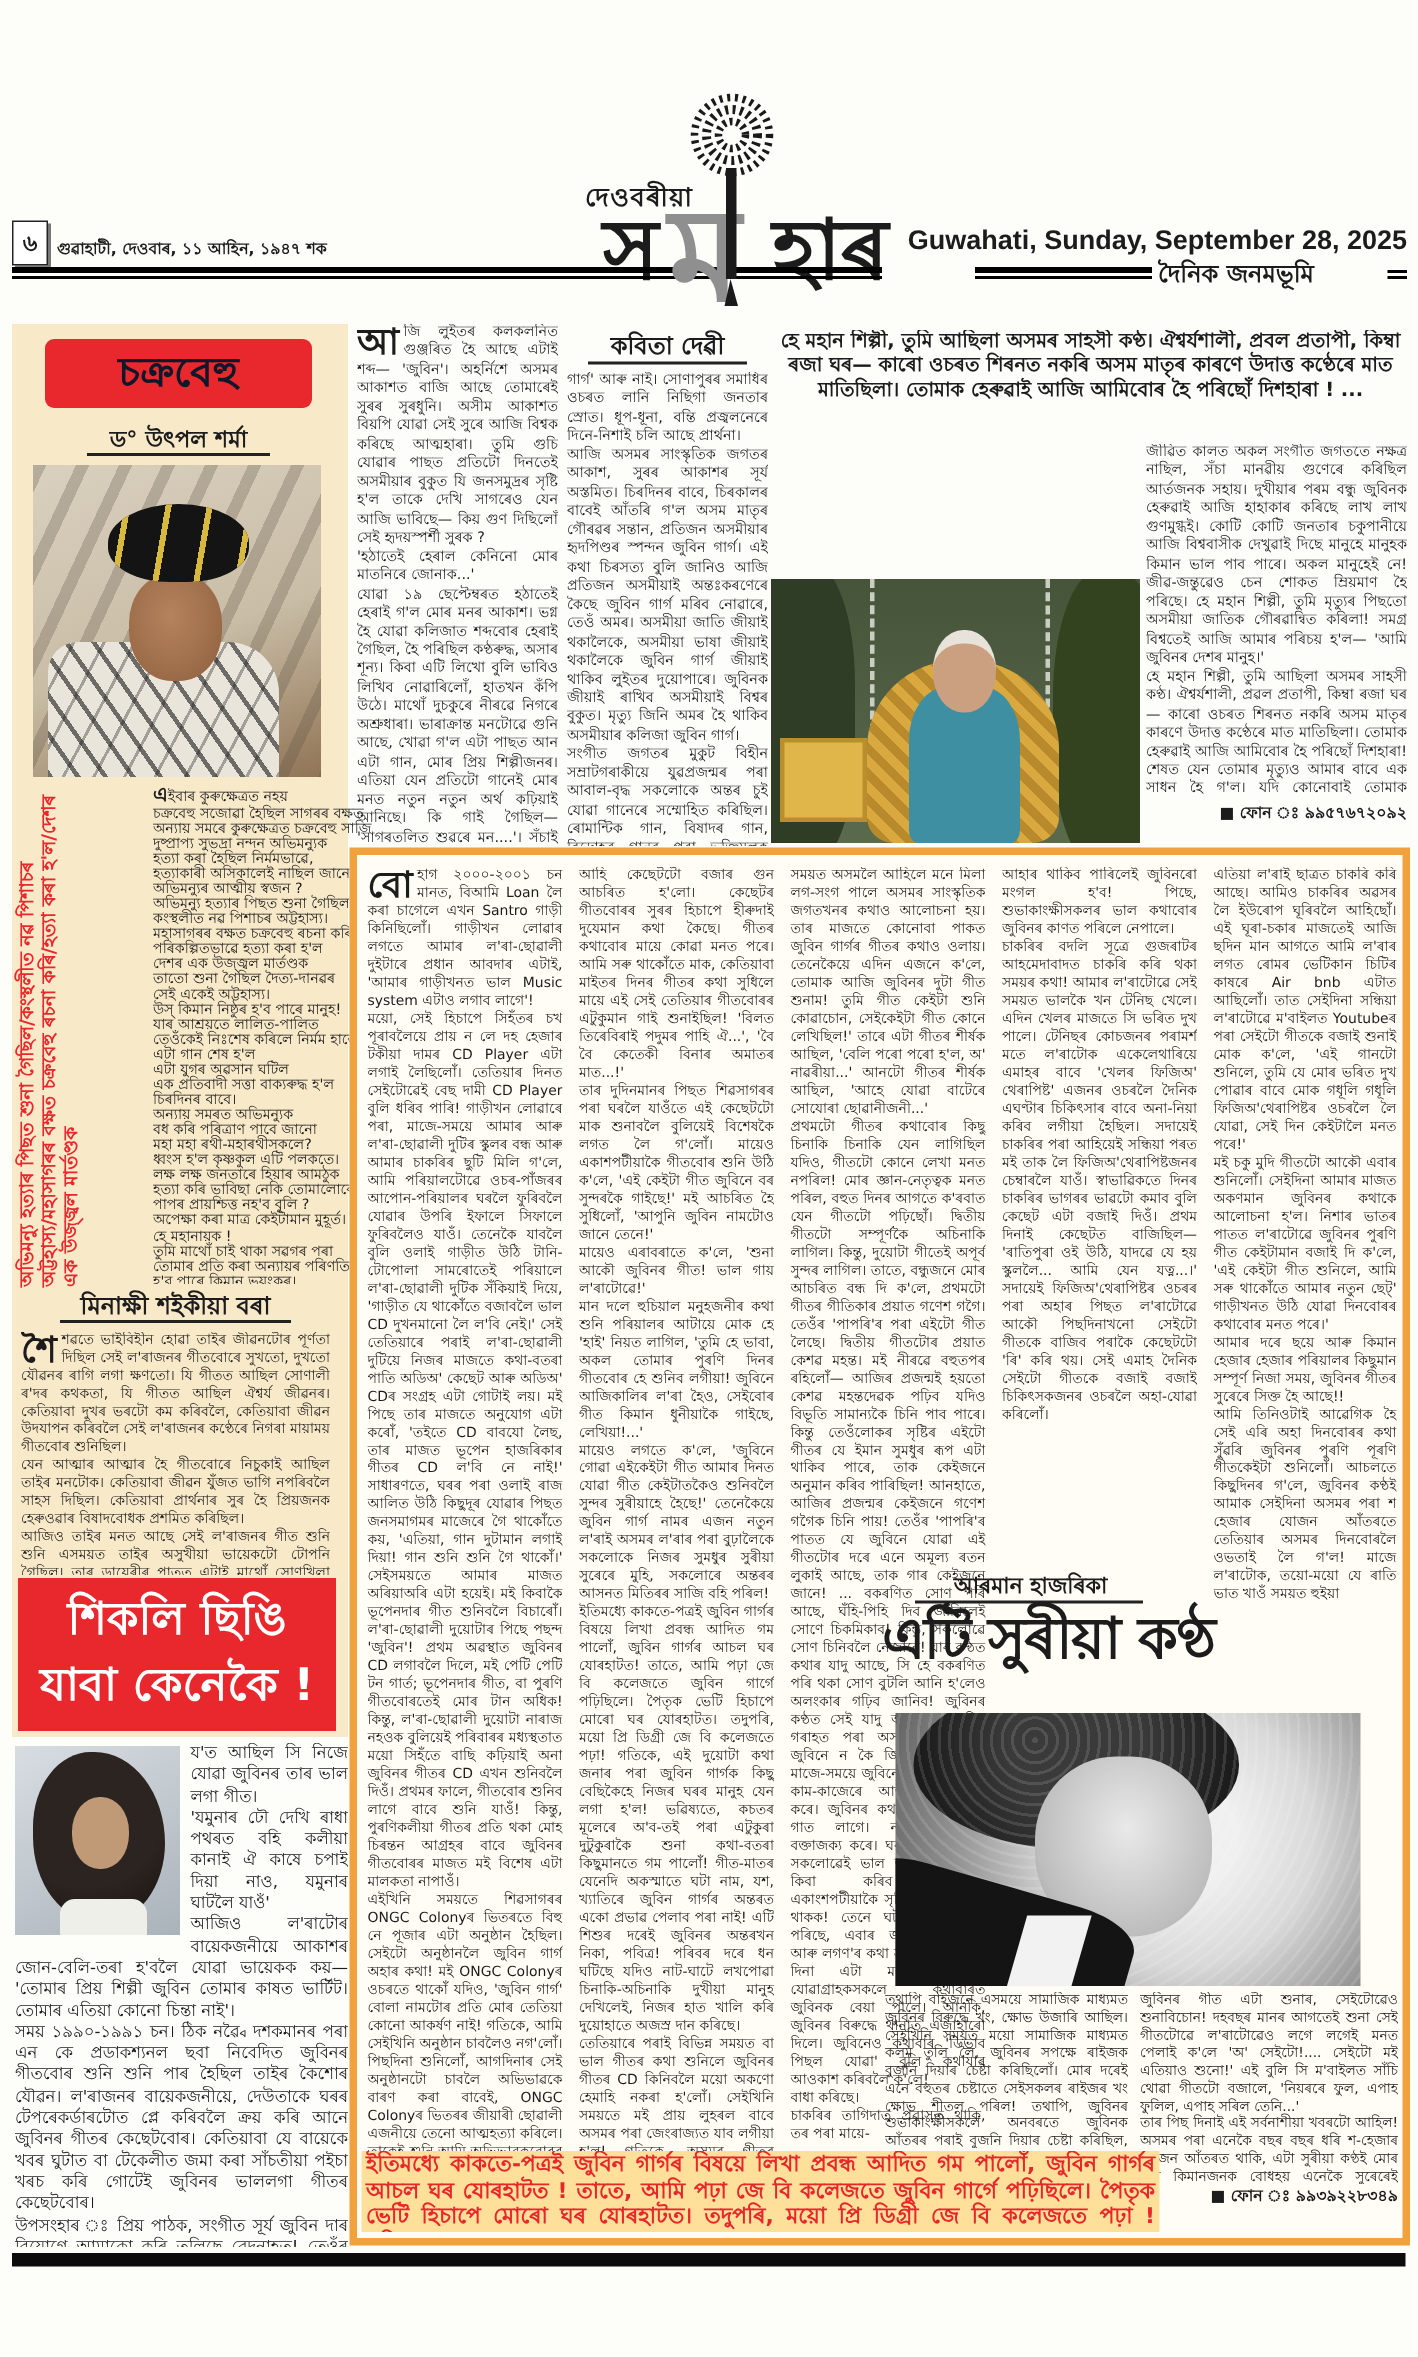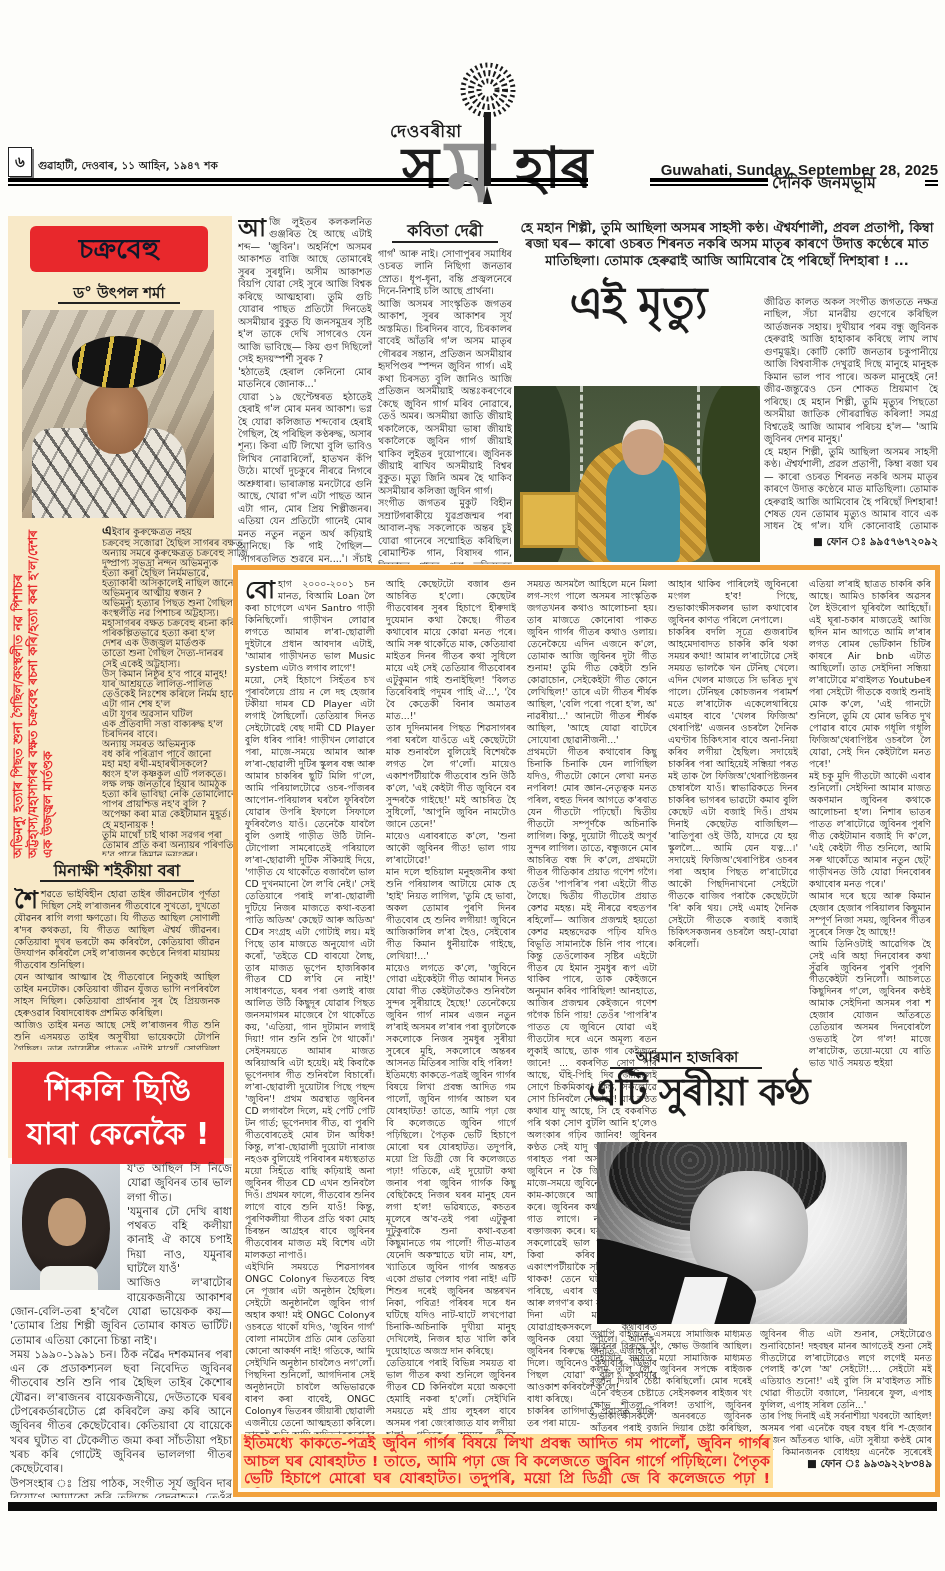--- a/index.html
+++ b/index.html
@@ -19,21 +19,21 @@
   .date-asm{left:38px;top:158px;font-size:10.5px;font-weight:bold;}
   .logo-top{left:390px;top:118px;font-size:17px;font-weight:bold;letter-spacing:1px;}
   .logo-s{left:402px;top:140px;font-size:56px;font-weight:bold;line-height:1;}
   .logo-m{left:446px;top:128px;font-size:86px;font-weight:bold;line-height:1;color:#8f8f8f;z-index:1;}
   .logo-rest{left:515px;top:140px;font-size:56px;font-weight:bold;line-height:1;}
   .logo-tree{left:452px;top:58px;z-index:2;}
   .rule{height:2px;background:#000;border-top:4px solid #000;border-bottom:2px solid #000;background:transparent;}
   .rule-left{left:8px;top:178px;width:580px;}
   .rule-right{left:650px;top:178px;width:118px;}
   .rule-mini{left:925px;top:180px;width:13px;border-top:2px solid #000;border-bottom:2px solid #000;height:2px;}
-  .date-eng{left:600px;top:161px;width:338px;text-align:right;font-weight:bold;font-size:15px;
+  .date-eng{left:600px;top:150px;width:338px;text-align:right;font-weight:bold;font-size:18px;
     font-family:"Liberation Sans",sans-serif;}
   .brand{left:772px;top:170px;width:150px;font-size:16px;font-weight:bold;}
 
   
   .sidebar-bg{left:8px;top:216px;width:224px;height:942px;background:#f8e9c8;}
   .chak-box{left:30px;top:226px;width:178px;height:46px;background:#e8282c;border-radius:6px;
     color:#0f172a;font-size:27px;font-weight:bold;text-align:center;line-height:46px;}
   .chak-byline{left:30px;top:281px;width:178px;text-align:center;font-weight:bold;font-size:15px;
     padding-bottom:3px;}
   .chak-byline-rule{left:58px;top:302px;width:122px;height:2px;background:#222;}
@@ -50,21 +50,21 @@
   .p1-turban::after{content:"";position:absolute;inset:0;
       background:repeating-linear-gradient(100deg,transparent 0 11px,#d8b93f 11px 15px,transparent 15px 27px);}
   .vquote{left:11px;top:528px;width:46px;height:330px;color:#e8282c;font-weight:bold;font-size:12.5px;
       writing-mode:vertical-rl;transform:rotate(180deg);line-height:1.18;}
   .poem{left:58px;top:524px;width:168px;height:332px;font-size:9.5px;line-height:1.06;margin-left:44px;}
   .drop-sm{font-weight:bold;font-size:13px;}
   .mina-head{left:14px;top:858px;width:206px;text-align:center;font-weight:bold;font-size:16px;}
   .mina-rule{left:40px;top:880px;width:154px;height:2px;background:#222;}
   .mina-body{left:14px;top:888px;width:206px;height:162px;font-size:9.3px;line-height:1.28;}
   .shik-box{left:12px;top:1052px;width:212px;height:102px;background:#e8282c;color:#fff;
-      font-size:30px;font-weight:bold;text-align:center;line-height:1.45;padding-top:6px;box-sizing:border-box;margin-top:10px;}
+      font-size:30px;font-weight:bold;text-align:center;line-height:1.45;padding-top:6px;box-sizing:border-box;}
   .lb-article{left:10px;top:1162px;width:222px;height:336px;font-size:11px;line-height:1.3;}
   .photo2{float:left;width:110px;height:126px;margin:2px 7px 2px 0;position:relative;overflow:hidden;
       background:linear-gradient(150deg,#d8dde2,#aab3ba);}
   .p2-hair{position:absolute;left:12px;top:4px;width:88px;height:114px;border-radius:45% 55% 48% 52%;
       background:radial-gradient(circle at 40% 35%,#2c2420 55%,#171210);}
   .p2-face{position:absolute;left:38px;top:34px;width:38px;height:48px;border-radius:48%;background:#c09a76;}
   .p2-shirt{position:absolute;left:30px;bottom:0;width:58px;height:24px;border-radius:10px 10px 0 0;background:#efefe9;}
   .phone{text-align:right;font-weight:bold;font-size:10.5px;}
   .black-bar{left:8px;top:1502px;width:929px;height:9px;background:#0c0c0c;}
 
@@ -238,21 +238,20 @@
 চিতাত শুৱাই দিয়া হ'ল আমাৰ প্ৰাণৰ শিল্পীগৰাকীৰ পাৰ্থিৱ শৰীৰ। অগ্নিশিখাৰে সাবটি লৈছে। মহানায়কৰ মহাপ্ৰস্থান হ'ল।</span></div>
 
 <div class="abs colB-head">কবিতা দেৱী</div>
 <div class="abs colB-rule"></div>
 <div class="abs colB pre just clip">গাৰ্গ' আৰু নাই। সোণাপুৰৰ সমাধিৰ ওচৰত লানি নিছিগা জনতাৰ স্ৰোত। ধূপ-ধূনা, বন্তি প্ৰজ্বলনেৰে দিনে-নিশাই চলি আছে প্ৰাৰ্থনা।
 আজি অসমৰ সাংস্কৃতিক জগতৰ আকাশ, সুৰৰ আকাশৰ সূৰ্য অস্তমিত। চিৰদিনৰ বাবে, চিৰকালৰ বাবেই আঁতৰি গ'ল অসম মাতৃৰ গৌৰৱৰ সন্তান, প্ৰতিজন অসমীয়াৰ হৃদপিণ্ডৰ স্পন্দন জুবিন গাৰ্গ। এই কথা চিৰসত্য বুলি জানিও আজি প্ৰতিজন অসমীয়াই অন্তঃকৰণেৰে কৈছে জুবিন গাৰ্গ মৰিব নোৱাৰে, তেওঁ অমৰ। অসমীয়া জাতি জীয়াই থকালৈকে, অসমীয়া ভাষা জীয়াই থকালৈকে জুবিন গাৰ্গ জীয়াই থাকিব লুইতৰ দুয়োপাৰে। জুবিনক জীয়াই ৰাখিব অসমীয়াই বিশ্বৰ বুকুত। মৃত্যু জিনি অমৰ হৈ থাকিব অসমীয়াৰ কলিজা জুবিন গাৰ্গ।
 সংগীত জগতৰ মুকুট বিহীন সম্ৰাটগৰাকীয়ে যুৱপ্ৰজন্মৰ পৰা আবাল-বৃদ্ধ সকলোকে অন্তৰ চুই যোৱা গানেৰে সম্মোহিত কৰিছিল। ৰোমান্টিক গান, বিষাদৰ গান, বিদ্ৰোহৰ গানৰ পৰা ভক্তিমূলক গীত, চিনেমাৰ গীত, বিহু নাম আদি সকলোতেই অমৃতময় সুৰ ঢালিছিল এই মহান শিল্পীজনে। মনলৈ অৱসাদ আহিলে, কাম কৰি কৰি ক্লান্ত হৈ পৰিলে জুবিনৰ গানে আনি দিয়ে শান্তিৰ নিজৰা, সাহসৰ দুৰ্গম প্ৰতীক হৈ কঢ়িয়ায় মনলৈ অফুৰন্ত শক্তি। অসমীয়াৰ স্বাভিমান, বিশ্ব সংস্কৃতিৰ কিংবদন্তি স্বৰূপ জুবিন গাৰ্গ</div>
 
 <div class="abs introM clip">হে মহান শিল্পী, তুমি আছিলা অসমৰ সাহসী কণ্ঠ। ঐশ্বৰ্যশালী, প্ৰবল প্ৰতাপী, কিম্বা ৰজা ঘৰ— কাৰো ওচৰত শিৰনত নকৰি অসম মাতৃৰ কাৰণে উদাত্ত কণ্ঠেৰে মাত মাতিছিলা। তোমাক হেৰুৱাই আজি আমিবোৰ হৈ পৰিছোঁ দিশহাৰা ! ...</div>
 <div class="abs headM">
-  <div>এই মৃত্যু</div>
 </div>
 
 <div class="abs photo3 clip">
   <div class="p3-leafL"></div>
   <div class="p3-leafR"></div>
   <div class="p3-chain1"></div>
   <div class="p3-chain2"></div>
   <div class="p3-box"></div>
   <div class="p3-chair"></div>
   <div class="p3-man"></div>

